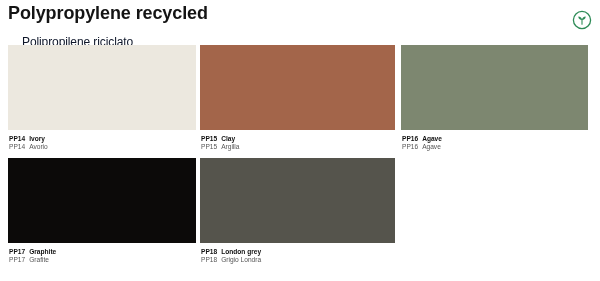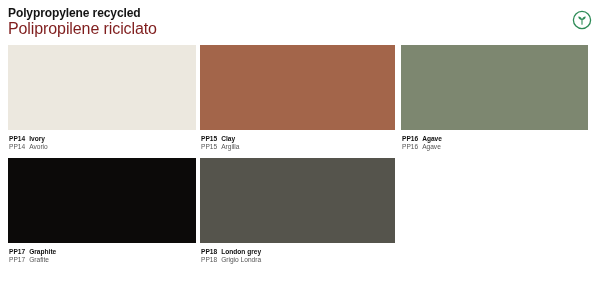--- a/index.html
+++ b/index.html
@@ -23,35 +23,35 @@
     background: #ffffff;
   }
   
   .header {
     position: absolute;
     left: 8px;
     top: 6px;
     width: 540px;
   }
   .title {
-    font-size: 12px;
+    font-size: 18px;
     font-weight: bold;
     line-height: 15px;
     letter-spacing: -0.1px;
     color: #141414;
     margin: 0;
     white-space: nowrap;
   }
   .subtitle {
-    font-size: 16px;
+    font-size: 12px;
     font-weight: normal;
     line-height: 15px;
     letter-spacing: -0.1px;
-    color: #7f1d1d;
-    margin: 0;
+    color: #0f172a;
+    margin: 14px;
     white-space: nowrap;
   }
   
   .eco-badge {
     position: absolute;
     right: 8px;
     top: 10px;
     width: 20px;
     height: 20px;
     display: block;

